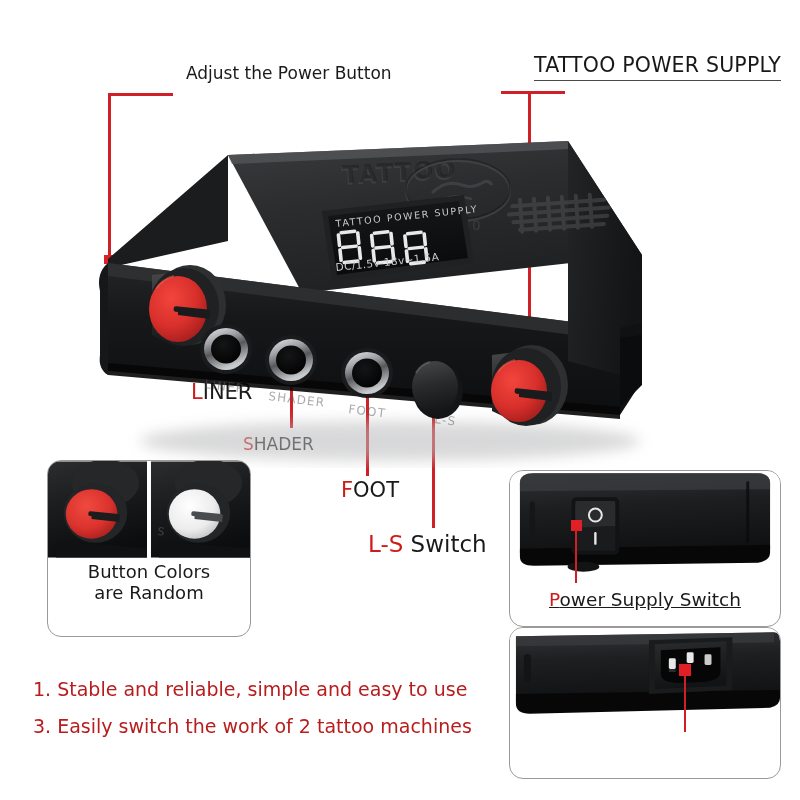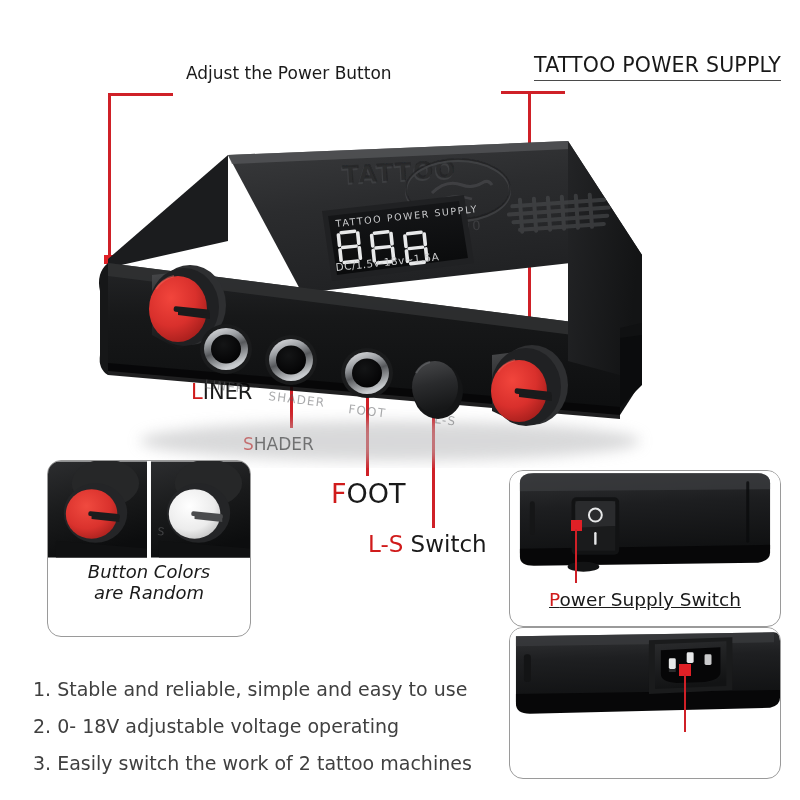--- a/index.html
+++ b/index.html
@@ -38,21 +38,21 @@
   .callout {
     position: absolute;
     white-space: nowrap;
     color: #1a1a1a;
   }
   .callout .hl { color: #d01b1b; }
 
   #label-adjust { left: 186px; top: 40px; font-size: 17px; }
   #label-liner  { left: 191px; top: 357px; font-size: 21px; }
   #label-shader { left: 243px; top: 411px; font-size: 17px; }
-  #label-foot   { left: 331px; top: 455px; font-size: 27px; }
+  #label-foot   { left: 341px; top: 455px; font-size: 21px; }
   #label-ls     { left: 368px; top: 508px; font-size: 23px; }
 
   
   .lead-v, .lead-h {
     position: absolute;
     background: #cf2027;
   }
   .lead-v { width: 2.6px; }
   .lead-h { height: 2.6px; }
   .lead-dot {
@@ -90,34 +90,34 @@
     position: absolute;
     left: 0;
     right: 0;
     text-align: center;
     font-size: 17.5px;
     line-height: 1.18;
     color: #1a1a1a;
   }
   .panel-caption .hl { color: #d01b1b; }
 
-  #colors-caption { top: 100px; font-size: 18px; font-style: italic; }
+  #colors-caption { top: 100px; font-size: 18px; }
   #switch-caption { top: 118px; font-size: 18.5px; text-decoration: underline; }
   #inlet-caption  { top: 110px; font-size: 18.5px; }
 
   
   #feature-list {
     position: absolute;
     left: 33px;
     top: 657px;
     width: 470px;
   }
   .feature-row {
     font-size: 19px;
-    color: #404040;
+    color: #b91c1c;
     line-height: 1.0;
     margin-bottom: 18px;
     white-space: nowrap;
   }
 </style>
 </head>
 <body>
 
 <div class="stage">
 
@@ -471,17 +471,16 @@
         <rect x="160" y="41" width="7" height="3" fill="#2a2b2c"></rect>
       </svg>
     </div>
 
     <div class="lead-dot" style="left:169px; top:36px; width:12px; height:12px;"></div>
     <div class="lead-v" style="left:173.5px; top:46px; height:58px;"></div>
   </div>
 
   <div id="feature-list">
     <div class="feature-row">1. Stable and reliable, simple and easy to use</div>
-    <div class="feature-row">2. 0- 18V adjustable voltage operating</div>
     <div class="feature-row">3. Easily switch the work of 2 tattoo machines</div>
   </div>
 
 </div>
 
 </body></html>

